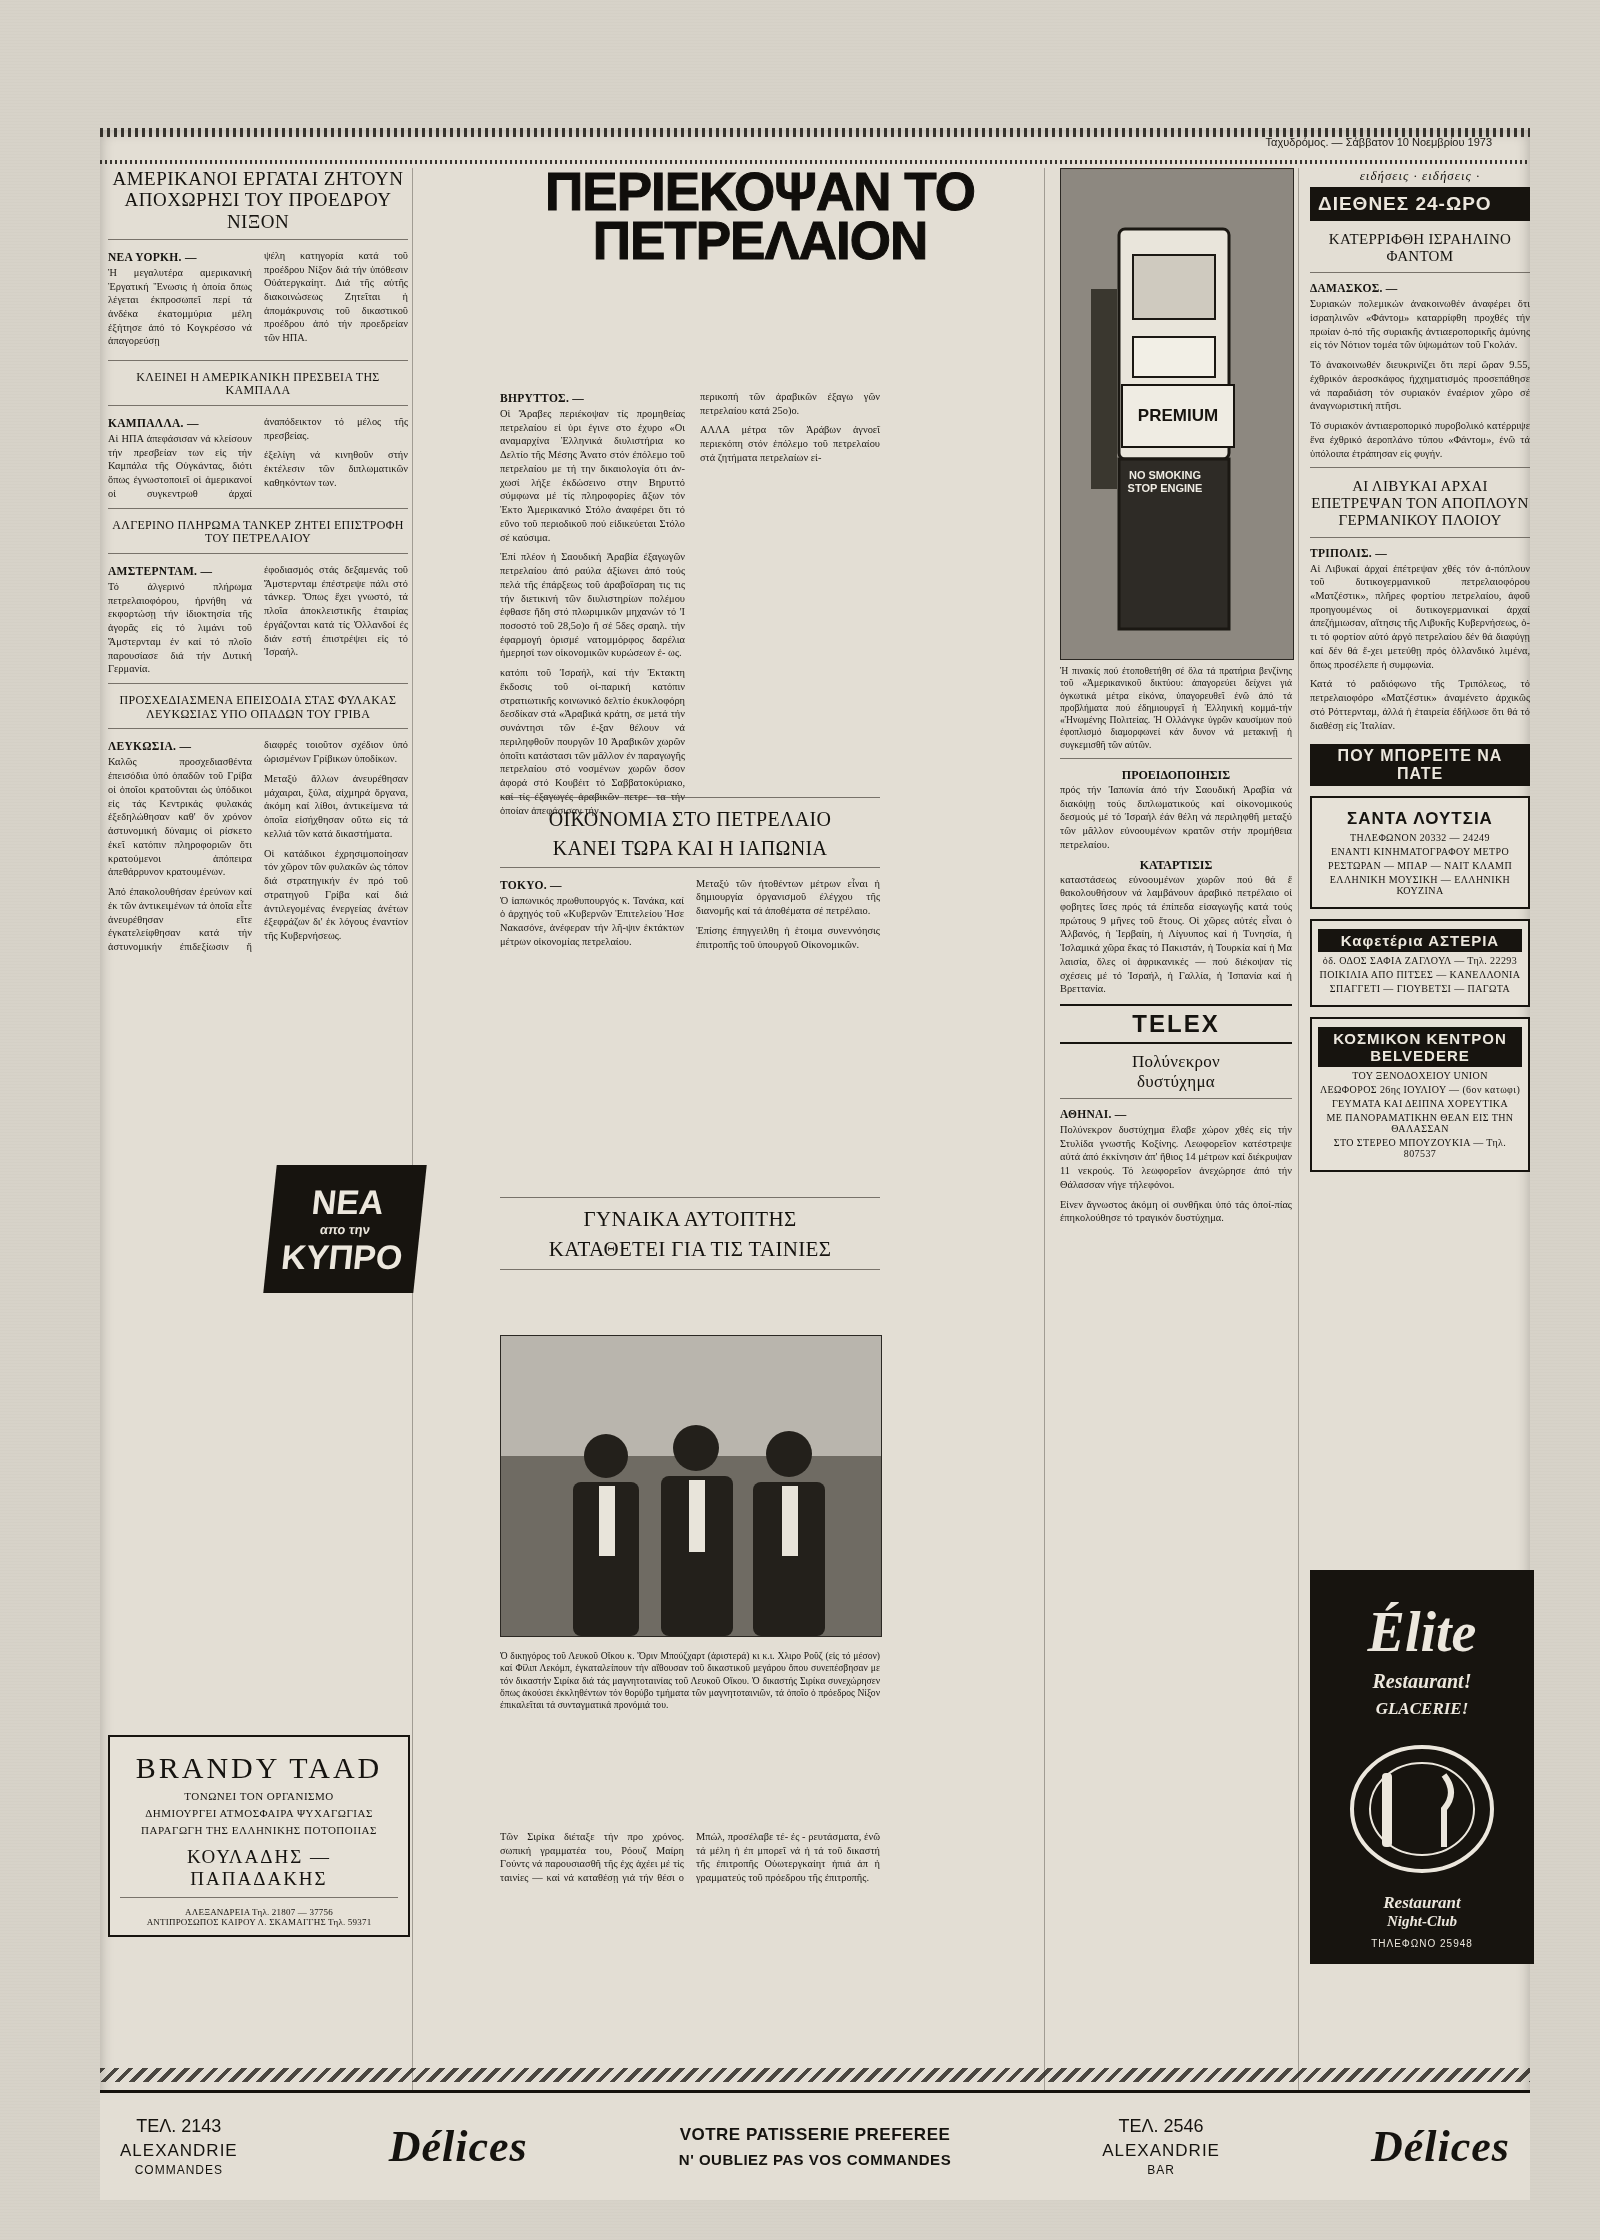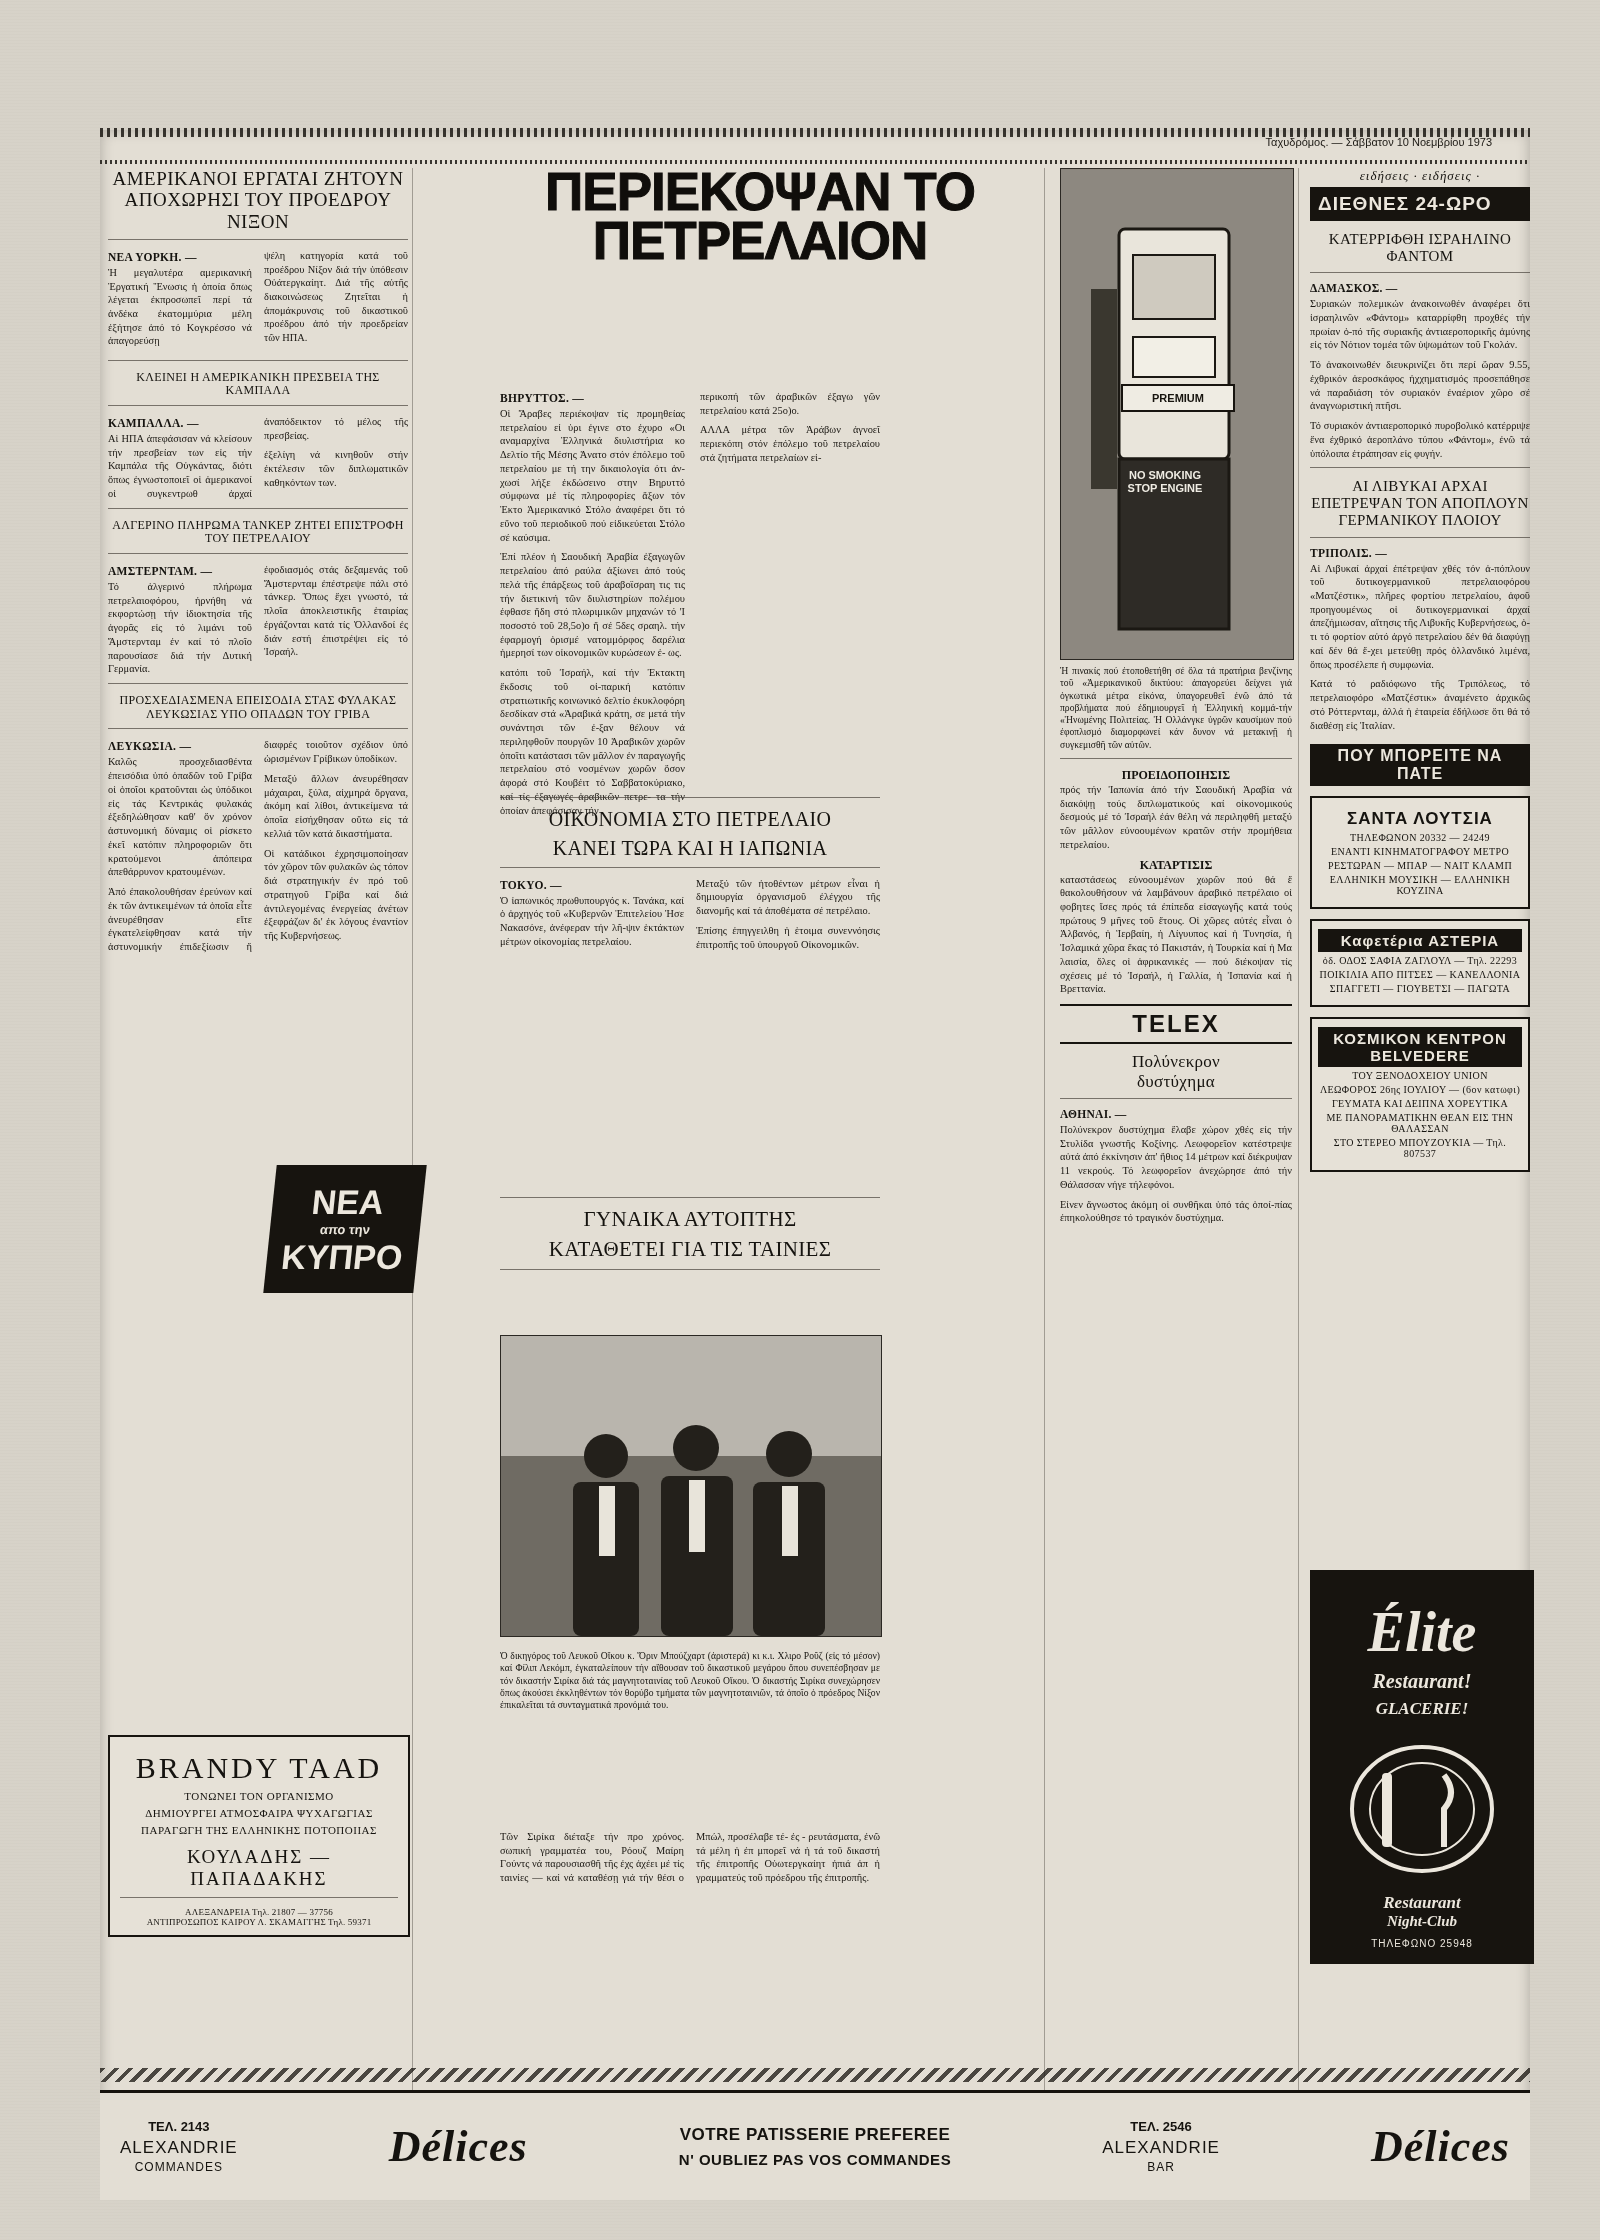--- a/index.html
+++ b/index.html
@@ -148,21 +148,21 @@
     box-sizing:border-box;
   }
   .delices{
     font-family:"Liberation Serif", serif;font-style:italic;font-weight:bold;
     font-size:44px;letter-spacing:1px;
   }
   .banner-mid{text-align:center;font-family:"Liberation Sans", sans-serif;}
   .banner-mid .b1{font-size:17px;font-weight:bold;letter-spacing:.5px;}
   .banner-mid .b2{font-size:15px;font-weight:bold;letter-spacing:.5px;margin-top:6px;}
   .banner-side{text-align:center;font-family:"Liberation Sans", sans-serif;}
-  .banner-side .t{font-size:13px;font-weight:bold;}
+  .banner-side .t{font-size:18px;font-weight:normal;}
   .banner-side .a{font-size:17px;letter-spacing:1px;margin-top:4px;}
   .banner-side .c{font-size:12px;letter-spacing:1px;margin-top:2px;}
 
   .zig{
     position:absolute;left:100px;width:1430px;height:14px;
     background:repeating-linear-gradient(135deg,#17140f 0 4px, transparent 4px 10px);
     opacity:.75;
   }
   .telexbox{border-top:2px solid #17140f;border-bottom:2px solid #17140f;margin:8px 0;padding:4px 0;text-align:center;}
   .telexword{font-family:"Liberation Sans", sans-serif;font-weight:bold;font-size:24px;letter-spacing:2px;}
@@ -309,21 +309,21 @@
     <div class="photo" style="width:232px;height:490px;">
       <div class="grain"></div>
       <svg viewBox="0 0 232 490" width="232" height="490" style="position:absolute;inset:0">
         <rect x="0" y="0" width="232" height="490" fill="#8d8880"></rect>
         <rect x="58" y="60" width="110" height="230" rx="6" fill="#e9e5db" stroke="#1b1813" stroke-width="3"></rect>
         <rect x="72" y="86" width="82" height="64" fill="#cfcabf" stroke="#1b1813" stroke-width="2"></rect>
         <rect x="72" y="168" width="82" height="40" fill="#f2efe6" stroke="#1b1813" stroke-width="2"></rect>
         <rect x="58" y="290" width="110" height="170" fill="#2e2b26" stroke="#1b1813" stroke-width="3"></rect>
         <rect x="30" y="120" width="26" height="200" fill="#3a372f"></rect>
       </svg>
-      <div style="position:absolute;left:60px;top:215px;width:110px;text-align:center;font-family:'Liberation Sans',sans-serif;font-weight:bold;font-size:11px;color:#17140f;background:#efece3;border:2px solid #17140f;padding:6px 0;">PREMIUM</div>
+      <div style="position:absolute;left:60px;top:215px;width:110px;text-align:center;font-family:'Liberation Sans',sans-serif;font-weight:bold;font-size:17px;color:#17140f;background:#efece3;border:2px solid #17140f;padding:20px 0;">PREMIUM</div>
       <div style="position:absolute;left:44px;top:300px;width:120px;text-align:center;font-family:'Liberation Sans',sans-serif;font-weight:bold;font-size:11px;color:#efece3;line-height:1.15;">
         <div>NO SMOKING</div>
         <div>STOP ENGINE</div>
       </div>
     </div>
     <div class="caption">Ἡ πινακίς πού ἐτοποθετήθη σέ ὅλα τά πρατήρια βενζίνης τοῦ «Ἀμερικανικοῦ δικτύου: ἀπαγορεύει δείχνει γιά ὁγκωτικά μέτρα εἰκόνα, ὑπαγορευθεῖ ἐνῶ ἀπό τά προβλήματα πού ἐδημιουργεῖ ἡ Ἑλληνική κομμά-τήν «Ἡνωμένης Πολιτείας. Ἡ Ολλάνγκε ὑγρῶν καυσίμων πού ἐφοπλισμό διαμορφωνεί κάν δυνον νά μετακινῇ ἡ συγκεμισθῆ τῶν αὐτῶν.</div>
 
     <div class="rule"></div>
     <div class="center bold" style="font-size:12px">ΠΡΟΕΙΔΟΠΟΙΗΣΙΣ</div>
     <p class="bd">πρός τήν Ἰαπωνία ἀπό τήν Σαουδική Ἀραβία νά διακόψῃ τούς διπλωματικούς καί οἰκονομικούς δεσμούς μέ τό Ἰσραήλ ἐάν θέλη νά περιληφθῆ μεταξύ τῶν μᾶλλον εὐνοουμένων κρατῶν στήν προμήθεια πετρελαίου.</p>

